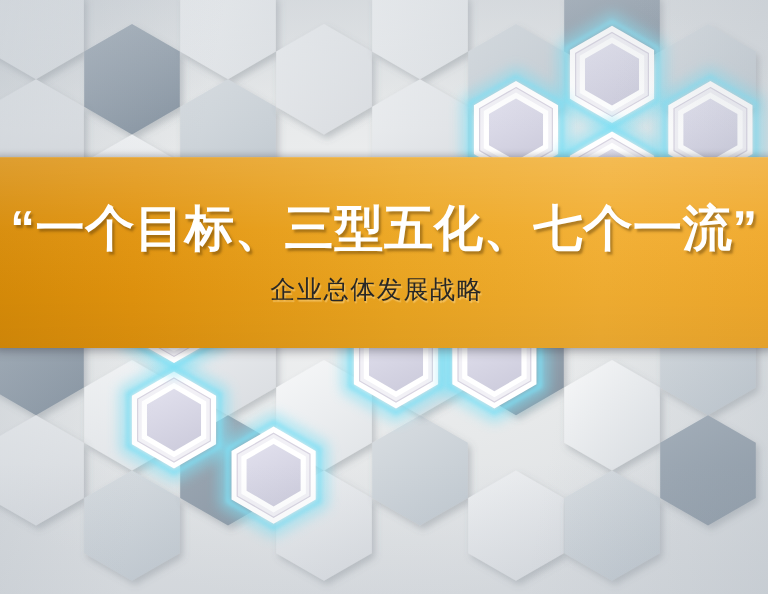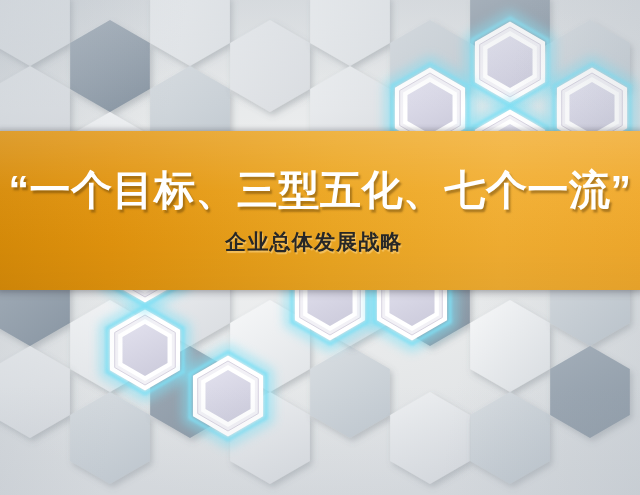--- a/index.html
+++ b/index.html
@@ -63,21 +63,21 @@
     letter-spacing: 0.5px;
     line-height: 1;
     white-space: nowrap;
     margin: 0 0 4px 0;
     text-shadow: 2px 3px 2px rgba(80,52,6,0.42);
   }
   .subtitle {
     position: relative;
     color: #272727;
     font-size: 21px;
-    font-weight: bold;
+    font-weight: normal;
     letter-spacing: 1.2px;
     line-height: 1;
     white-space: nowrap;
     margin: 16px 12px 0 0;
     text-shadow: 1px 2px 1px rgba(255,220,150,0.55);
   }
 </style>
 </head>
 <body>
 

